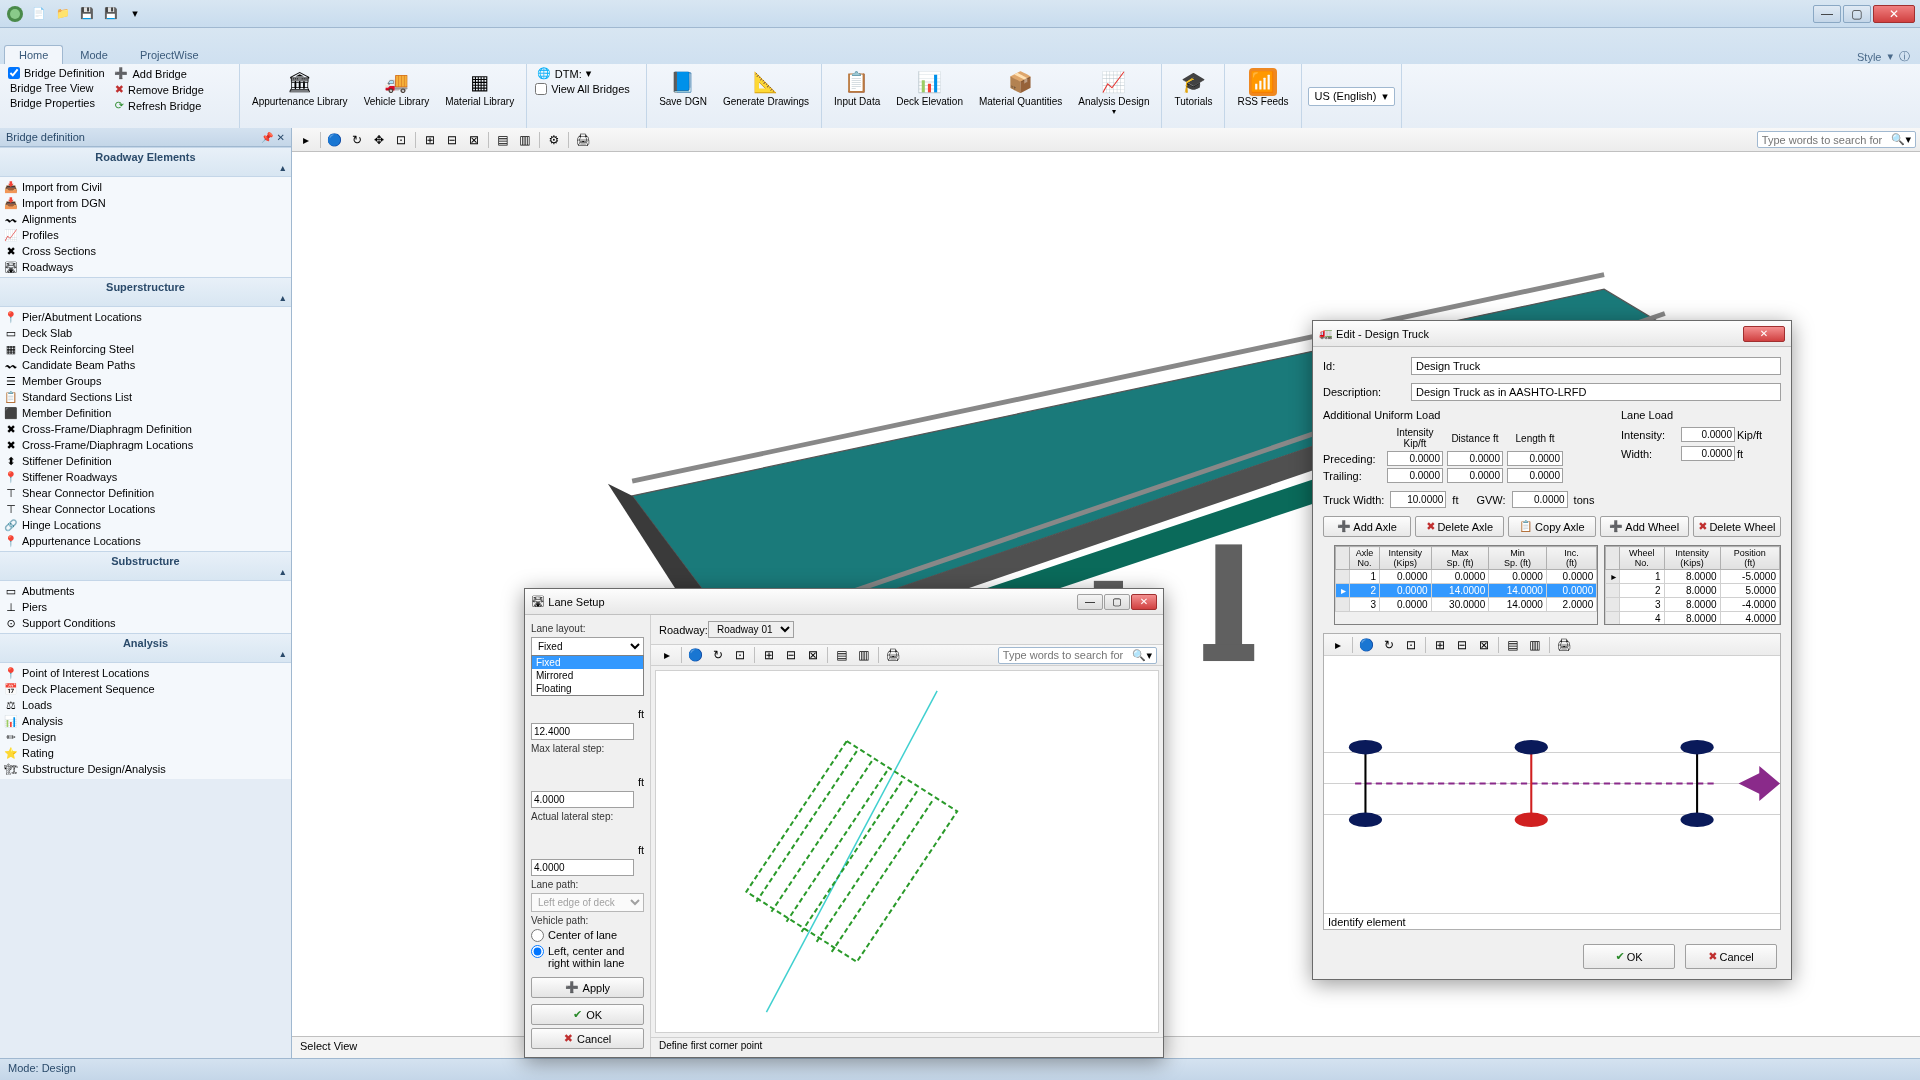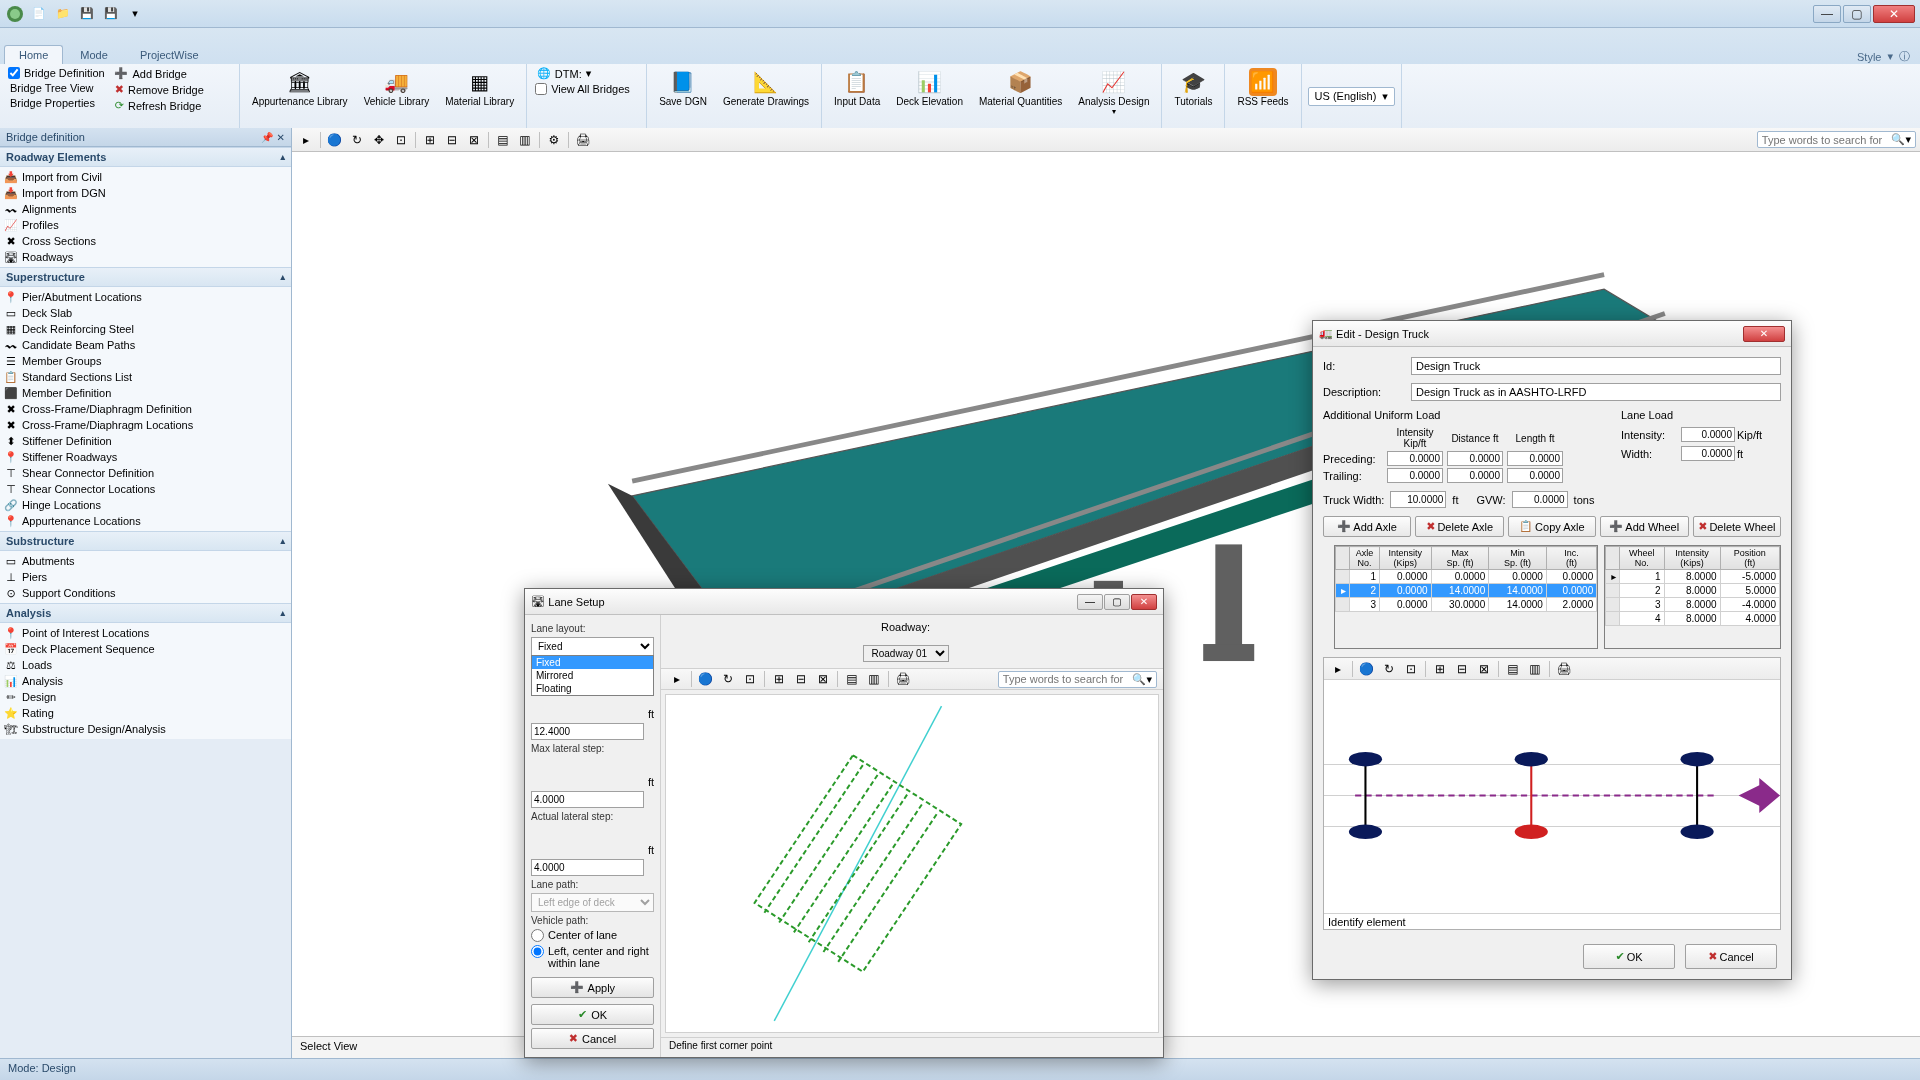--- a/index.html
+++ b/index.html
@@ -31,21 +31,21 @@
 .rib-big { display:flex; flex-direction:column; align-items:center; padding: 2px 6px; text-align:center; cursor:pointer; border-radius:3px; min-width:48px; }
 .rib-big-icon { width:32px; height:28px; display:flex; align-items:center; justify-content:center; font-size:20px; }
 .rib-big-label { font-size:10px; line-height:11px; }
 .units-sel { border:1px solid #a0b8d0; background:#fff; padding:2px 6px; display:flex; align-items:center; gap:6px; border-radius:2px; }
 
 
 .main { position:absolute; top:128px; left:0; right:0; bottom:22px; display:flex; }
 .left-panel { width: 292px; background:#e4ecf5; border-right:1px solid #a0b8d0; overflow-y:auto; }
 .panel-title { background: linear-gradient(#d4e2f0,#c4d6e8); padding:3px 6px; font-size:11px; color:#2a4a6a; display:flex; align-items:center; border-bottom:1px solid #a0b8d0; }
 .panel-title .pin { margin-left:auto; font-size:10px; }
-.section-head { background: linear-gradient(#e8f0f8,#d8e6f2); padding:3px 6px; font-weight:bold; color:#2a4a6a; border-top:1px solid #c4d6e8; border-bottom:1px solid #c4d6e8; display:flex; align-items:center; }
+.section-head { background: linear-gradient(#e8f0f8,#d8e6f2); padding:3px 6px; font-weight:bold; color:#2a4a6a; border-top:1px solid #c4d6e8; border-bottom:1px solid #c4d6e8; display:flex; align-items:center;flex-direction:column; }
 .section-head .chev { margin-left:auto; font-size:9px; }
 .tree-list { padding: 2px 0; background:#f4f8fc; }
 .tree-item { padding: 2px 6px 2px 22px; display:flex; align-items:center; gap:6px; cursor:pointer; position:relative; }
 .tree-icon { width:14px; height:14px; display:inline-flex; align-items:center; justify-content:center; font-size:11px; position:absolute; left:4px; }
 
 .viewport { flex:1; position:relative; background:#fff; }
 .vp-toolbar { height:24px; border-bottom:1px solid #c0c0c0; display:flex; align-items:center; padding:0 4px; gap:2px; background:linear-gradient(#f8f8f8,#ececec); }
 .ttl-btn { width:20px; height:18px; display:flex; align-items:center; justify-content:center; border-radius:2px; cursor:pointer; font-size:12px; }
 .ttl-sep { width:1px; height:16px; background:#c0c0c0; margin:0 2px; }
 .search-box { margin-left:auto; display:flex; align-items:center; border:1px solid #a0b8d0; background:#fff; padding:1px 4px; border-radius:2px; }
@@ -60,33 +60,33 @@
 
 .dialog { position:absolute; background:#f0f0f0; border:1px solid #6a6a6a; box-shadow:0 4px 20px rgba(0,0,0,0.4); }
 .dlg-title { height:26px; background:linear-gradient(#fdfdfd,#e8e8e8); border-bottom:1px solid #c0c0c0; display:flex; align-items:center; padding:0 6px; font-size:12px; }
 .dlg-title-icons { margin-left:auto; display:flex; gap:1px; }
 .dlg-win-btn { width:26px; height:16px; border:1px solid #a0a0a0; background:linear-gradient(#f4f4f4,#dcdcdc); display:flex; align-items:center; justify-content:center; font-size:10px; border-radius:2px; }
 .dlg-win-btn.close { background:linear-gradient(#f49090,#d04040); color:#fff; border-color:#a03030; }
 
 
 .lane-dlg { left:524px; top:588px; width:640px; height:470px; }
 .lane-body { display:flex; height:calc(100% - 26px); }
-.lane-left { width:136px; padding:8px 6px; border-right:1px solid #d0d0d0; display:flex; flex-direction:column; gap:3px; }
+.lane-left { width:126px; padding:8px 6px; border-right:1px solid #d0d0d0; display:flex; flex-direction:column; gap:3px; }
 .lane-left label { font-size:10px; color:#333; }
 .lane-left select, .lane-left input[type=text] { width:100%; border:1px solid #a0a0a0; padding:2px; font-size:10px; background:#fff; }
 .lane-left .unit-row { display:flex; gap:4px; align-items:center; }
 .lane-left .unit-row input { flex:1;margin-top:34px; }
 .lane-left .radio-row { display:flex; align-items:flex-start; gap:4px; font-size:10px; }
 .lane-left .btn { border:1px solid #a0a0a0; background:linear-gradient(#fdfdfd,#e4e4e4); padding:3px; text-align:center; cursor:pointer; border-radius:2px; display:flex; align-items:center; justify-content:center; gap:4px; }
 .lane-dropdown { position:relative; }
 .lane-dd-list { position:absolute; top:18px; left:0; right:0; background:#fff; border:1px solid #808080; z-index:5; }
 .lane-dd-item { padding:1px 4px; font-size:10px; }
 .lane-dd-item.sel { background:#3399ff; color:#fff; }
 .lane-right { flex:1; display:flex; flex-direction:column; }
-.lane-right-top { padding:6px 21px 0 8px; display:flex; align-items:center; gap:12px;flex-direction:column; }
+.lane-right-top { padding:6px 21px 0 8px; display:flex; align-items:center; gap:0; }
 .lane-right-top select { border:1px solid #a0a0a0; padding:1px 4px; font-size:10px; }
 .lane-toolbar { height:22px; border-top:1px solid #d0d0d0; border-bottom:1px solid #d0d0d0; margin-top:6px; display:flex; align-items:center; padding:0 6px; gap:2px; background:linear-gradient(#f8f8f8,#ececec); }
 .lane-canvas { flex:1; position:relative; background:#fff; margin:4px; border:1px solid #d0d0d0; overflow:hidden; }
 .lane-status { height:20px; border-top:1px solid #d0d0d0; padding:2px 8px; font-size:10px; }
 
 
 .truck-dlg { left:1312px; top:320px; width:480px; height:660px; }
 .truck-body { padding:10px; display:flex; flex-direction:column; gap:8px; height:calc(100% - 26px); }
 .field-row { display:flex; align-items:center; gap:6px; }
 .field-row label { width:82px; font-size:11px; }
@@ -96,21 +96,21 @@
 .load-col h4 { font-size:11px; font-weight:normal; margin-bottom:6px; }
 .load-grid { display:grid; grid-template-columns: 60px 56px 56px 56px; gap:2px 4px; font-size:10px; align-items:center; }
 .load-grid .hd { text-align:center; font-size:10px; }
 .load-grid input { width:100%; border:1px solid #a0a0a0; padding:1px 2px; text-align:right; font-size:10px; }
 .lane-load-grid { display:grid; grid-template-columns:58px 54px 28px; gap:4px 2px; align-items:center; font-size:10px; }
 .lane-load-grid input { border:1px solid #a0a0a0; padding:1px 2px; text-align:right; font-size:10px; }
 .tw-row { display:flex; align-items:center; gap:6px; font-size:11px; }
 .tw-row input { width:56px; border:1px solid #a0a0a0; padding:2px; text-align:right; font-size:10px; }
 .btn-row { display:flex; gap:4px; }
 .tb-btn { flex:1; border:1px solid #a0a0a0; background:linear-gradient(#fdfdfd,#e8e8e8); padding:3px 4px; font-size:10px; display:flex; align-items:center; justify-content:center; gap:2px; cursor:pointer; border-radius:2px; white-space:nowrap; }
-.tables-row { display:flex; gap:6px; height:104px;padding-left:11px; }
+.tables-row { display:flex; gap:6px; height:80px;padding-left:11px; }
 .data-table { border:1px solid #808080; flex:1; font-size:10px; overflow:hidden; }
 .data-table table { width:100%; border-collapse:collapse; }
 .data-table th { background:linear-gradient(#f4f4f4,#e0e0e0); border:1px solid #b0b0b0; padding:1px 2px; font-weight:normal; font-size:9px; text-align:center; line-height:10px; }
 .data-table td { border:1px solid #d0d0d0; padding:1px 3px; text-align:right; font-size:10px; background:#fff; }
 .data-table tr.sel td { background:#3399ff; color:#fff; }
 .data-table .rowhead { width:14px; background:#e8e8e8; }
 .truck-preview { flex:1; border:1px solid #b0b0b0; background:#fff; position:relative; min-height:140px; }
 .truck-tb { height:22px; border-bottom:1px solid #d0d0d0; display:flex; align-items:center; padding:0 4px; gap:2px; background:linear-gradient(#f8f8f8,#ececec); }
 .identify { font-size:11px; padding:2px 4px; border-top:1px solid #d0d0d0; }
 .dlg-buttons { display:flex; justify-content:flex-end; gap:10px; padding:6px 4px 0 4px; }

